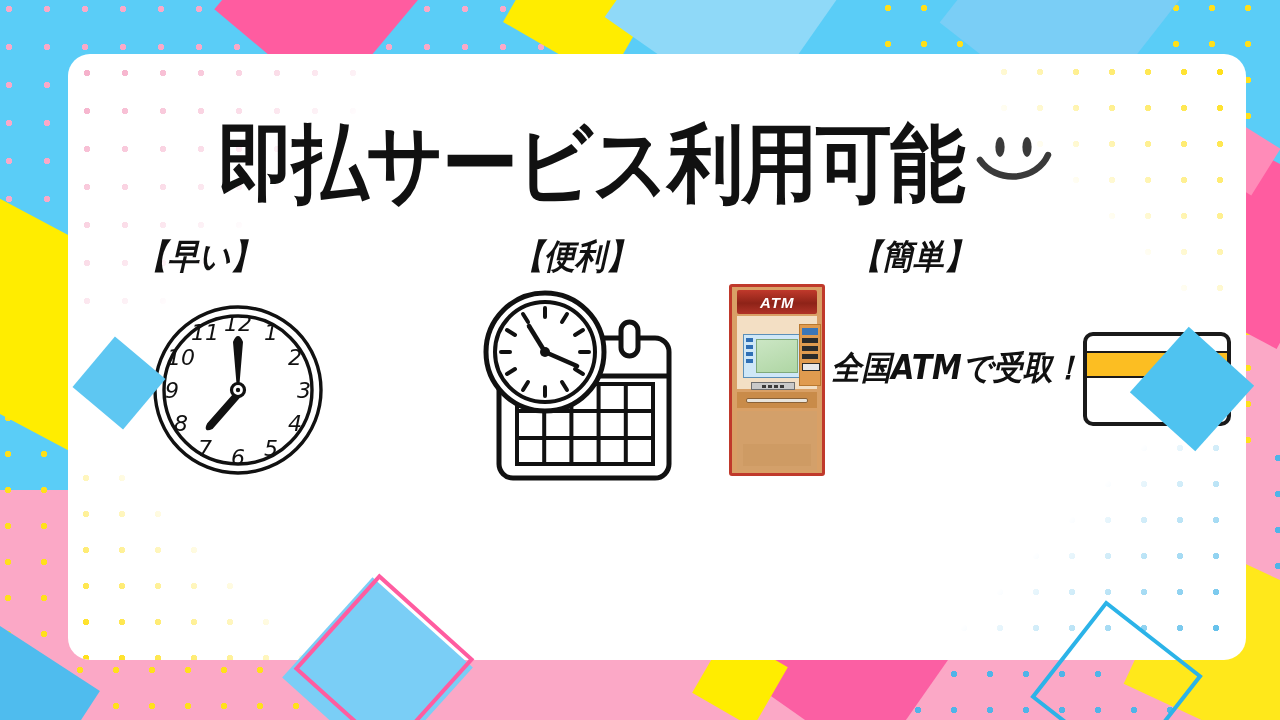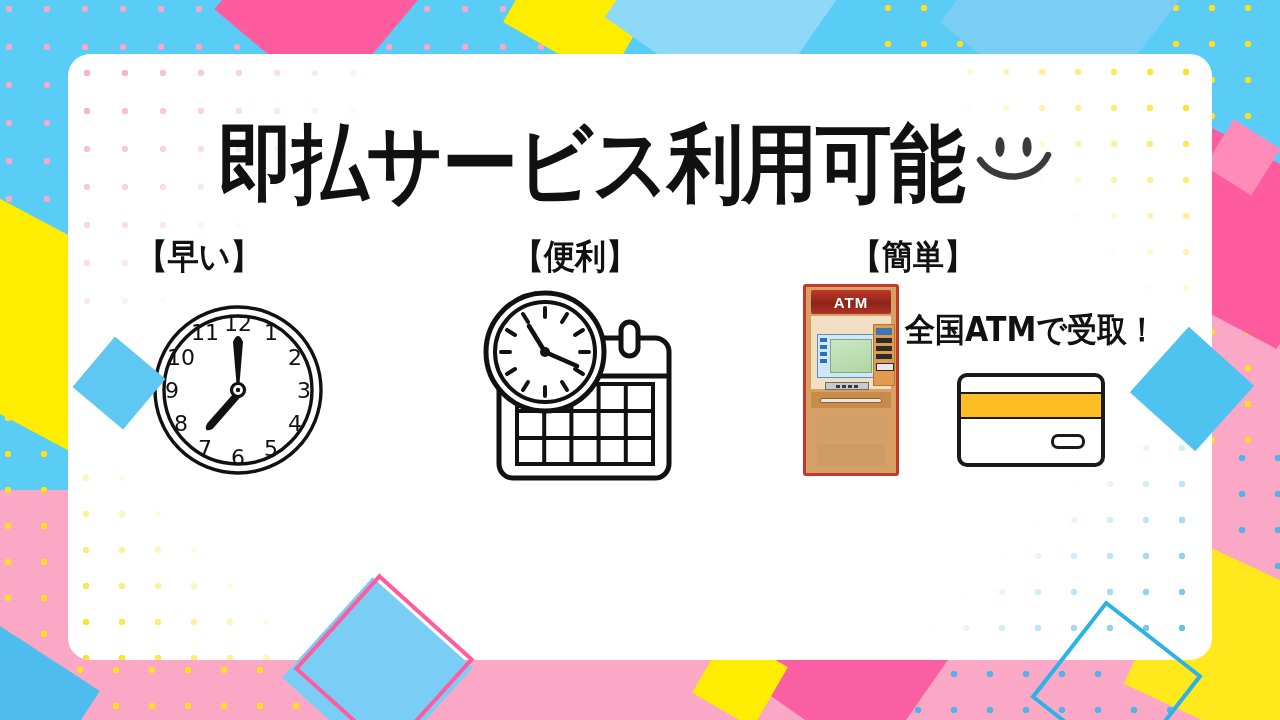--- a/index.html
+++ b/index.html
@@ -90,20 +90,21 @@
   .sq-yellow-small { left: 705px; top: 645px; width: 70px; height: 70px; background: #FFED00; transform: rotate(30deg); }
   .sq-pink-smallbr { left: 1215px; top: 130px; width: 55px; height: 55px; background: #FF8BB8; transform: rotate(32deg); }
 
   
   .card {
     position: absolute;
     left: 68px; top: 54px;
     width: 1144px; height: 606px;
     background: #ffffff;
     border-radius: 22px;
+    padding-left: 34px;
   }
 
   
   .card-dots { position: absolute; pointer-events: none; }
   .card-dots-tl {
     left: 0; top: 0; width: 310px; height: 270px;
     border-top-left-radius: 22px;
     background-image: radial-gradient(#F6B2CC 3.1px, transparent 3.3px);
     background-size: 38px 38px;
     -webkit-mask-image: linear-gradient(135deg, rgba(0,0,0,1) 10%, rgba(0,0,0,0) 62%);
@@ -162,20 +163,21 @@
     left: 0; top: 182px;
     width: 1144px;
     height: 260px;
     display: flex;
   }
   .col {
     position: relative;
     display: flex;
     flex-direction: column;
     align-items: center;
+    font-style: italic;
   }
   .col-1 { width: 340px; }
   .col-2 { width: 340px; }
   .col-3 { width: 464px; }
 
   .col-label {
     font-family: "DejaVu Sans", "Liberation Sans", sans-serif;
     font-weight: 700;
     font-size: 31px;
     color: #111111;
@@ -189,21 +191,21 @@
 
   .art { margin-top: 12px; }
   .col-3 .art-row {
     display: flex;
     align-items: flex-start;
     gap: 6px;
     margin-top: 6px;
   }
   .atm-side {
     display: flex;
-    flex-direction: column;
+    flex-direction: row;
     align-items: center;
     padding-top: 26px;
   }
   .atm-caption {
     font-family: "DejaVu Sans", "Liberation Sans", sans-serif;
     font-weight: 700;
     font-size: 30px;
     color: #111111;
     white-space: nowrap;
     transform: scaleY(1.1);

